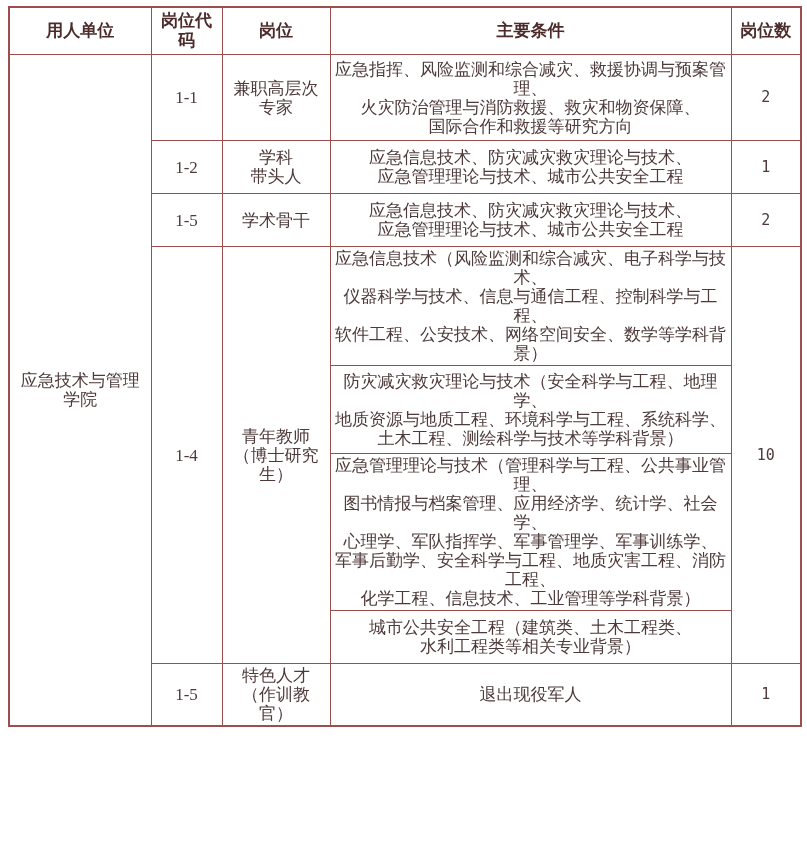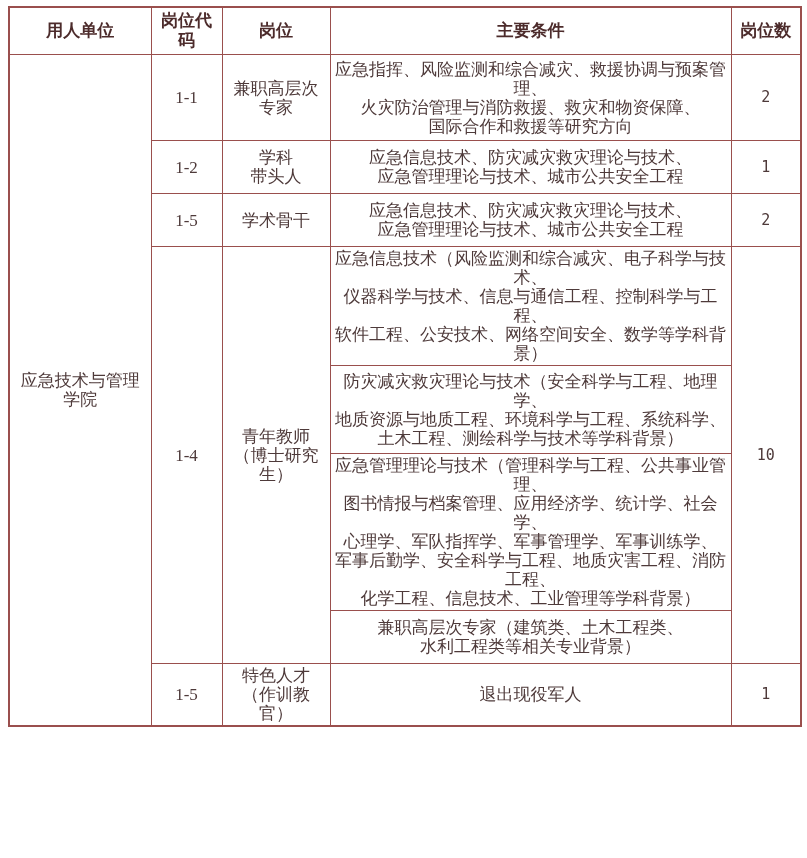--- a/index.html
+++ b/index.html
@@ -134,21 +134,21 @@
 土木工程、测绘科学与技术等学科背景）</td>
       </tr>
       <tr class="h-sub5">
         <td>应急管理理论与技术（管理科学与工程、公共事业管理、
 图书情报与档案管理、应用经济学、统计学、社会学、
 心理学、军队指挥学、军事管理学、军事训练学、
 军事后勤学、安全科学与工程、地质灾害工程、消防工程、
 化学工程、信息技术、工业管理等学科背景）</td>
       </tr>
       <tr class="h-2line">
-        <td>兼职高层次专家（建筑类、土木工程类、
+        <td>城市公共安全工程（建筑类、土木工程类、
 水利工程类等相关专业背景）</td>
       </tr>
 
       <tr class="h-2line">
         <td>1-5</td>
         <td>特色人才
 （作训教官）</td>
         <td>退出现役军人</td>
         <td class="count">1</td>
       </tr>

